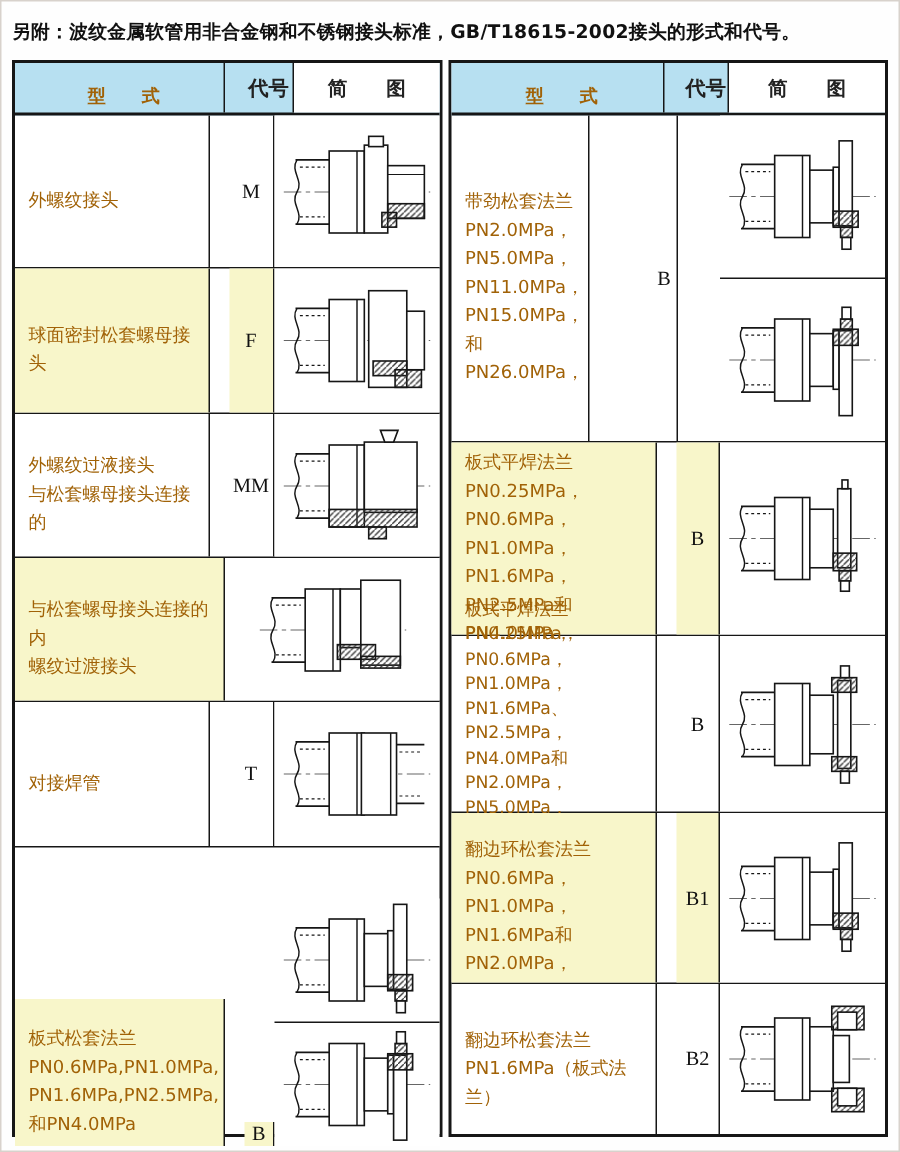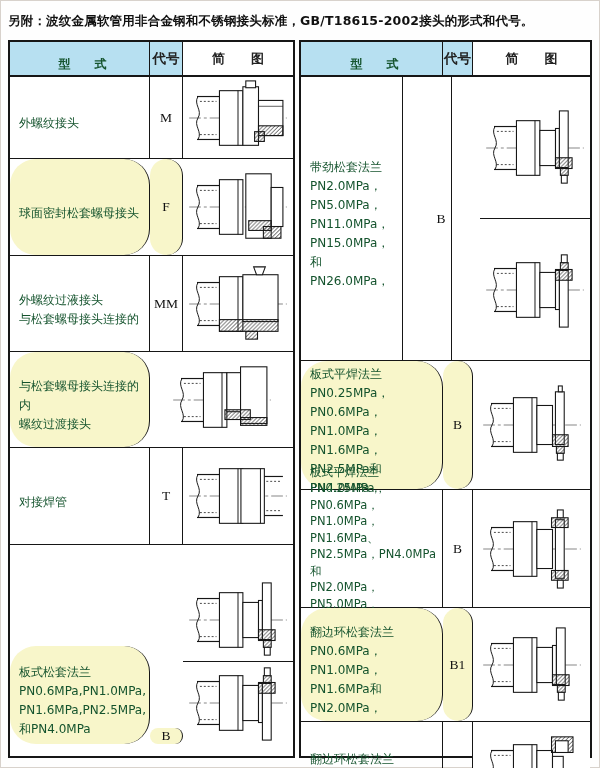--- a/index.html
+++ b/index.html
@@ -32,44 +32,44 @@
   .row:last-child{border-bottom:none;}
   .cell{border-right:1px solid var(--bd);}
   .c-diag{border-right:none !important;font-family:Liberation Mono, monospace;}
   #left-table .c-type{width:140px;}
   #left-table .c-code{width:33px;}
   #right-table .c-type{width:142px;}
   #right-table .c-code{width:30px;}
   .c-diag{flex:1;display:flex;flex-direction:column;background:#fff;}
   .c-type{
     display:flex;flex-direction:column;justify-content:center;
-    padding:17px 3px 5px 9px;font-size:12px;line-height:19px;color:#14532d;
+    padding:17px 3px 5px 9px;font-size:12px;line-height:19px;color:#a16207;
   }
   .c-type.dense{font-size:11.5px;line-height:16.5px;}
   .c-code{
     display:flex;align-items:center;justify-content:center;
-    font-family:"Liberation Serif","DejaVu Serif",serif;font-size:13.5px;
-  }
-  .row.hl .c-type,.row.hl .c-code{background:var(--yl);border-radius:26px;}
+    font-family:"Liberation Serif","DejaVu Serif",serif;font-size:13.5px;margin-left:13px;
+  }
+  .row.hl .c-type,.row.hl .c-code{background:var(--yl);}
   .sub{flex:1;display:flex;align-items:center;justify-content:center;min-height:0;}
   .sub + .sub{border-top:1px solid var(--bd);}
   svg{display:block;}
 </style>
 </head>
 <body>
 
 <div class="page">
   <div class="heading">另附：波纹金属软管用非合金钢和不锈钢接头标准，GB/T18615-2002接头的形式和代号。</div>
   <div class="tbl" id="left-table">
       <div class="hrow">
         <div class="hcell c-type">型　　式</div>
         <div class="hcell c-code">代号</div>
         <div class="hcell c-diag">简　　图</div>
       </div>
-      <div class="row" style="height: 82px;">
+      <div class="row" style="height: 102px;">
         <div class="cell c-type">
           <div>外螺纹接头</div>
         </div>
         <div class="cell c-code">M</div>
         <div class="cell c-diag">
           <div class="sub">
             <svg viewBox="0 0 104 84" width="110" height="82">
               <defs>
                 <pattern id="h1" width="4" height="4" patternUnits="userSpaceOnUse">
                   <path d="M0,4 L4,0" stroke="#333" stroke-width="0.9"></path>
@@ -269,21 +269,21 @@
           </div>
         </div>
       </div>
     </div>
   <div class="tbl" id="right-table">
       <div class="hrow">
         <div class="hcell c-type">型　　式</div>
         <div class="hcell c-code">代号</div>
         <div class="hcell c-diag">简　　图</div>
       </div>
-      <div class="row" style="height: 284px; gap: 28px;">
+      <div class="row" style="height: 218px; gap: 28px;">
         <div class="cell c-type">
           <div>带劲松套法兰</div>
           <div>PN2.0MPa，PN5.0MPa，</div>
           <div>PN11.0MPa，PN15.0MPa，</div>
           <div>和PN26.0MPa，</div>
         </div>
         <div class="cell c-code">B</div>
         <div class="cell c-diag">
           <div class="sub">
             <svg viewBox="0 0 104 84" width="110" height="82">

